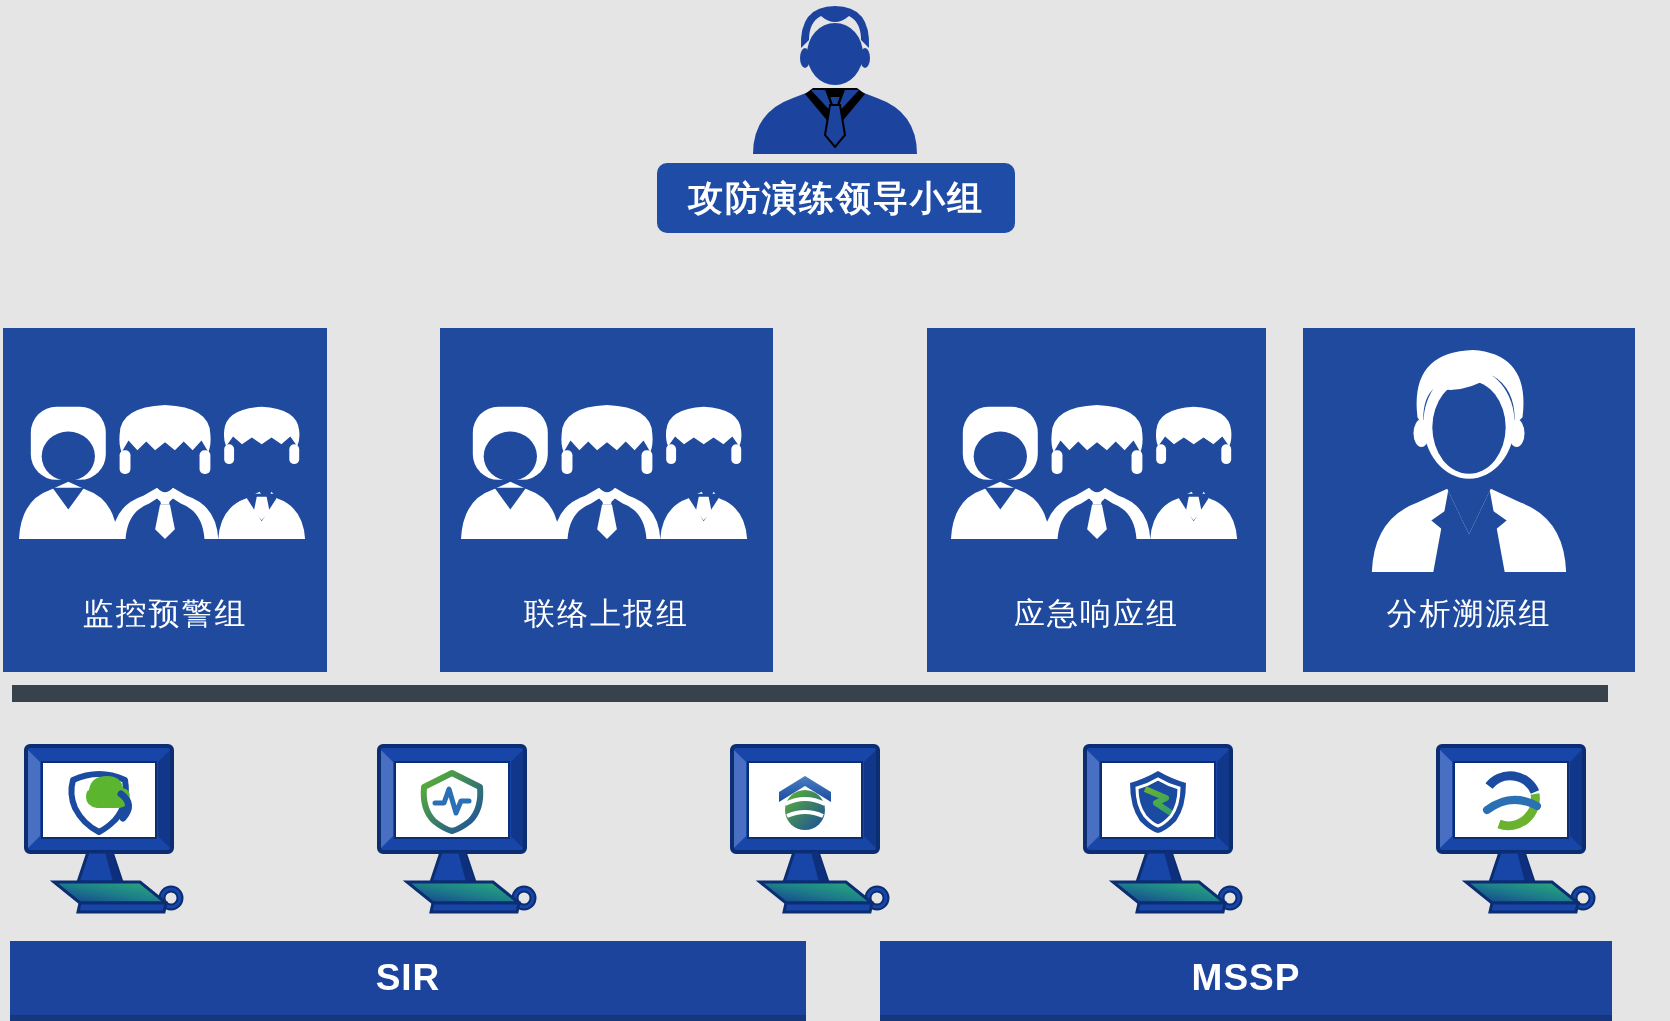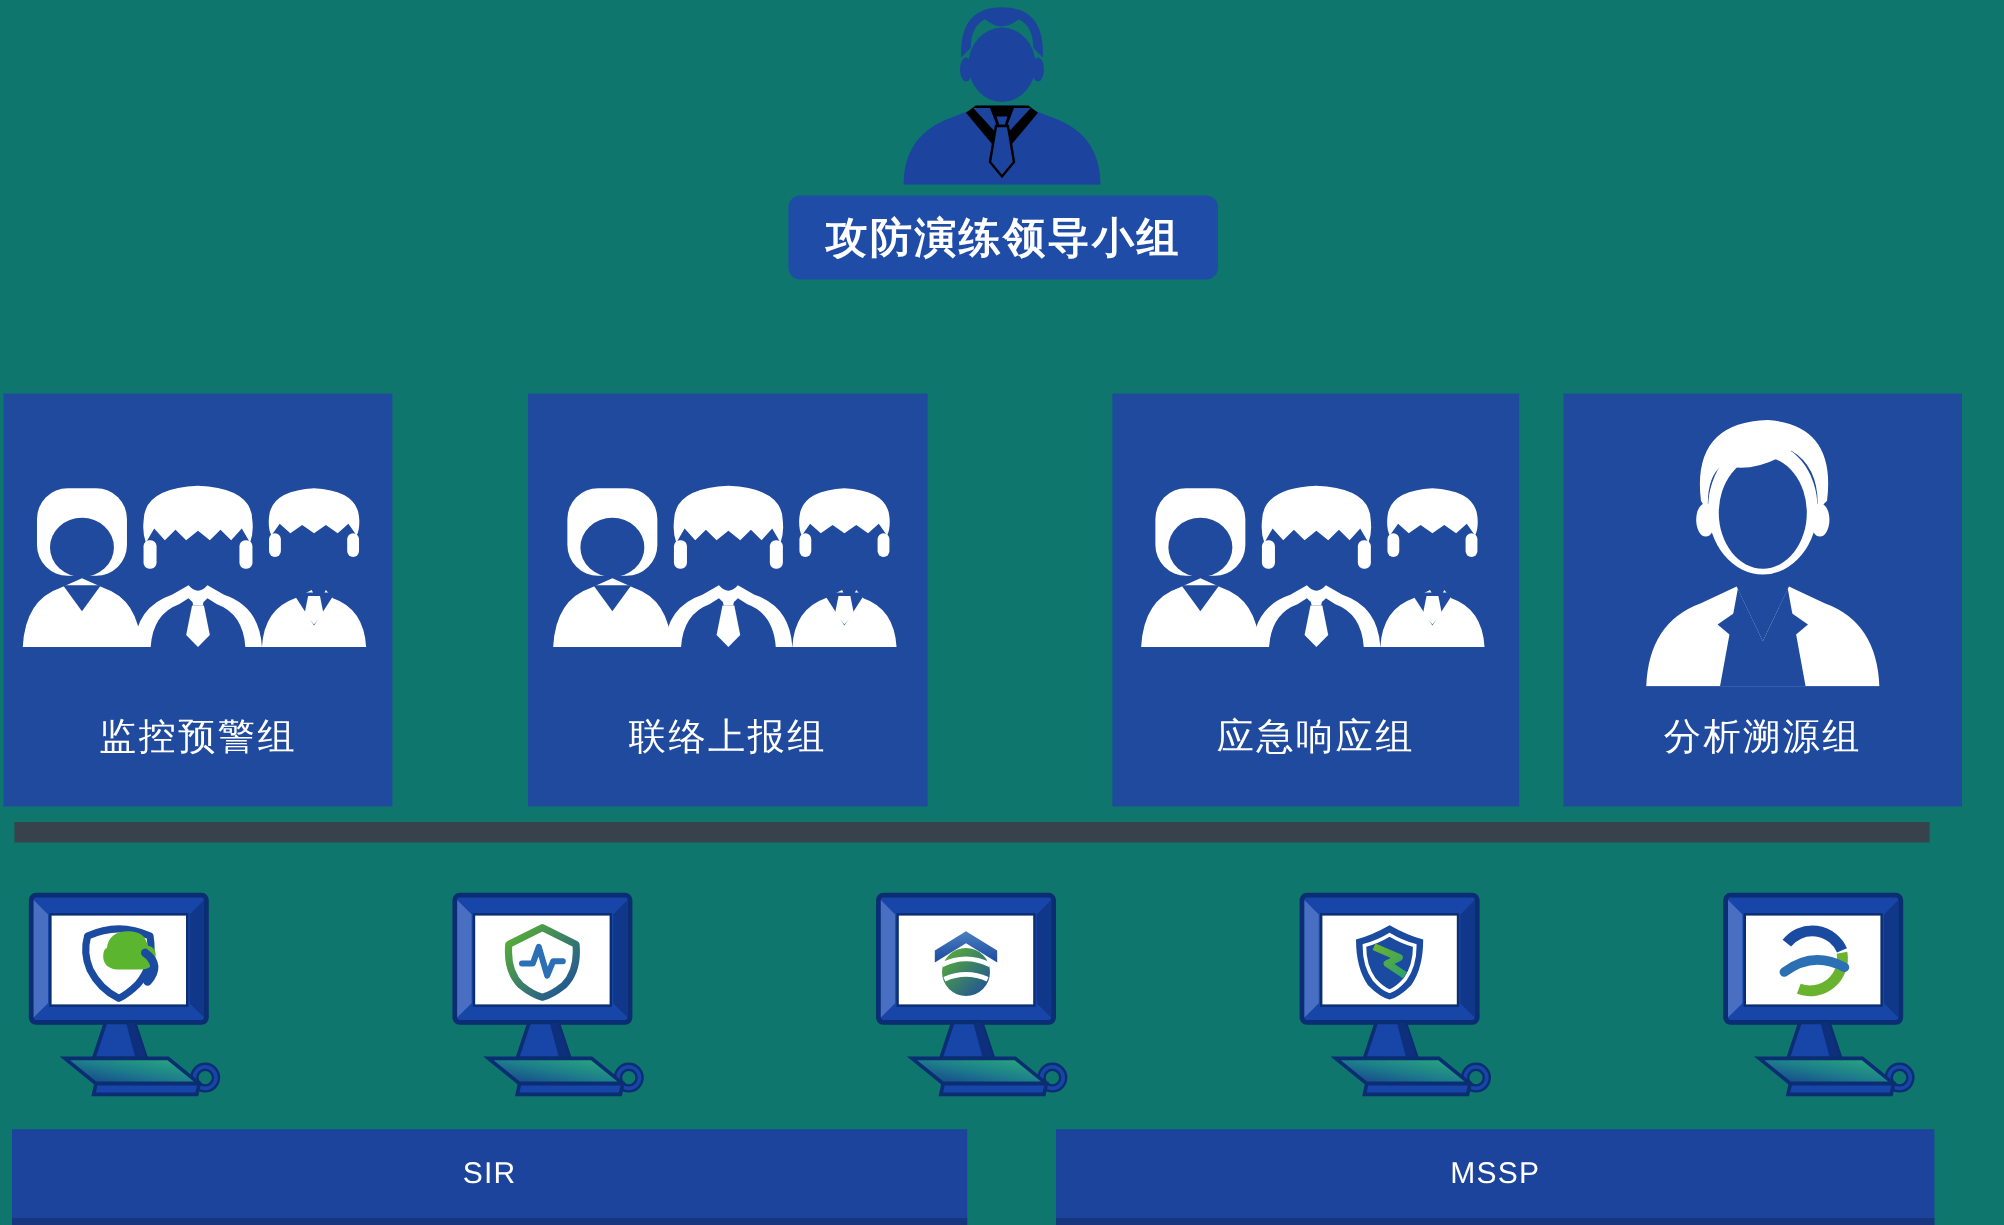--- a/index.html
+++ b/index.html
@@ -1,16 +1,16 @@
 <!DOCTYPE html>
 <html><head>
 <meta charset="utf-8">
 <style>
   html,body{margin:0;padding:0;background:#000;}
-  .canvas{position:relative;width:1670px;height:1021px;background:#0f766e;overflow:hidden;
+  .canvas{position:relative;width:1670px;height:1021px;background:#e5e5e5;overflow:hidden;
           font-family:"Liberation Sans","DejaVu Sans",sans-serif;}
   .abs{position:absolute;}
   
   .leader-icon{left:745px;top:4px;width:180px;height:150px;}
   .title-box{left:657px;top:163px;width:358px;height:70px;background:#1e4ca6;border-radius:10px;
              display:flex;align-items:center;justify-content:center;}
   .title-box span{color:#fff;font-size:35px;font-weight:bold;letter-spacing:2px;}
   
   .team-box{top:328px;height:344px;background:#1f4a9e;}
   .tb1{left:3px;width:324px;}
@@ -25,21 +25,21 @@
   .connector-bar{left:12px;top:685px;width:1596px;height:17px;background:#37424d;}
   
   .monitor{top:740px;width:170px;height:178px;}
   .m1{left:20px;} .m2{left:373px;} .m3{left:726px;} .m4{left:1079px;} .m5{left:1432px;}
   .monitor svg{width:170px;height:178px;display:block;}
   
   .platform-bar{top:941px;height:80px;background:#1c449c;border-bottom:6px solid #16377e;
                 box-sizing:border-box;display:flex;align-items:center;justify-content:center;}
   .pb-sir{left:10px;width:796px;}
   .pb-mssp{left:844px;width:732px;margin-left:36px;}
-  .platform-bar span{color:#fff;font-size:25px;letter-spacing:1px;}
+  .platform-bar span{color:#fff;font-size:37px;letter-spacing:1px;font-weight:bold;}
 </style>
 </head>
 <body>
 
 <div class="canvas">
 
   <svg width="0" height="0" style="position:absolute" aria-hidden="true">
     <defs>
       <linearGradient id="baseGrad" x1="0" y1="1" x2="1" y2="0">
         <stop offset="0" stop-color="#16398f"></stop>

